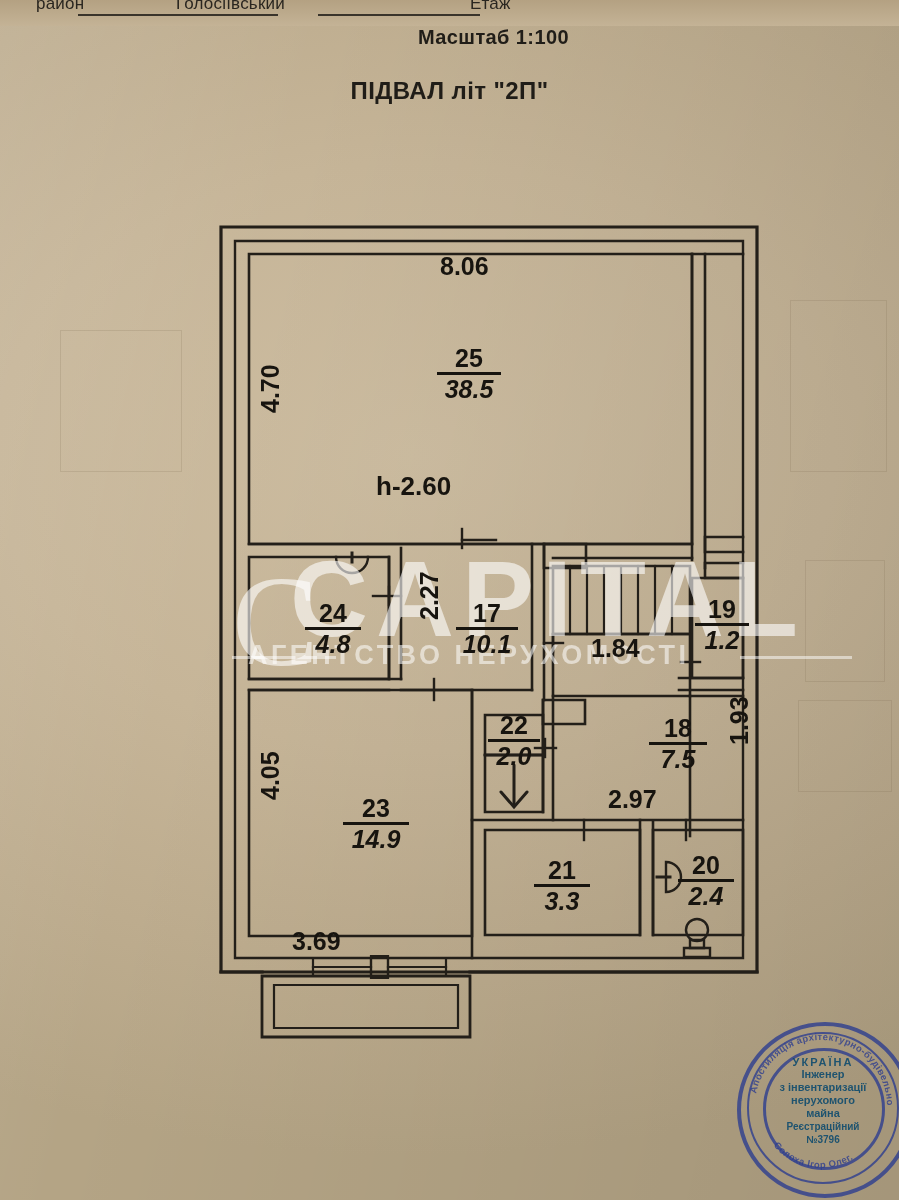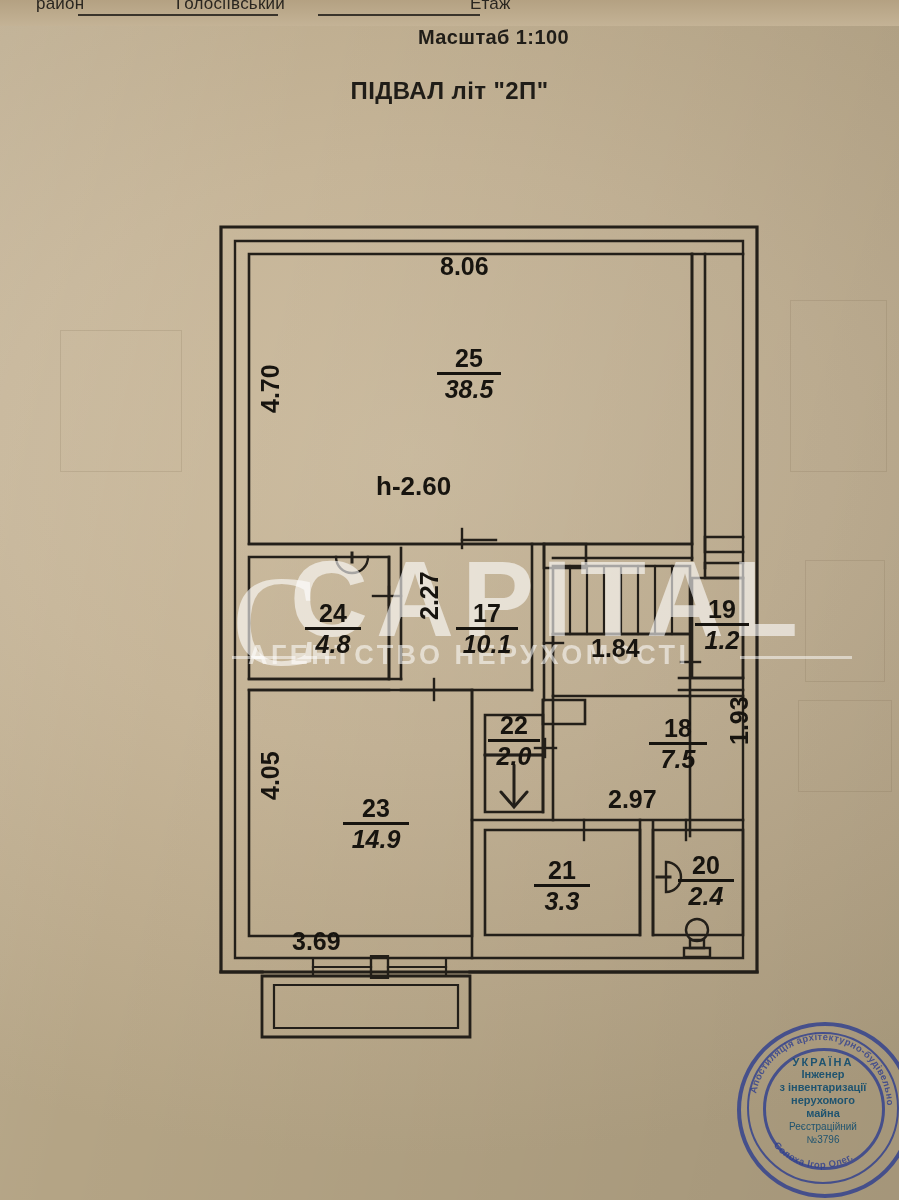--- a/index.html
+++ b/index.html
@@ -103,21 +103,21 @@
   }
   #stamp .r1{left:0;top:0;width:168px;height:168px;border-width:4px;}
   #stamp .r2{left:10px;top:10px;width:148px;height:148px;border-width:2px;}
   #stamp .r3{left:26px;top:26px;width:116px;height:116px;border-width:3px;}
   #stamp .core{
     position:absolute;left:30px;top:34px;width:112px;text-align:center;
     color:#0c4a6e;opacity:.88;
   }
   #stamp .core .cty{font-size:11px;font-weight:700;letter-spacing:2px;}
   #stamp .core .ln{font-size:11px;font-weight:700;line-height:13px;}
-  #stamp .core .reg{font-size:10px;font-weight:400;line-height:12px;margin-top:1px;}
+  #stamp .core .reg{font-size:10px;font-weight:700;line-height:12px;margin-top:1px;}
   #stamp .arc{
     position:absolute;left:0;top:0;width:168px;height:168px;
     color:#2f3f8f;opacity:.8;
   }
   #stamp .arc text{font-size:9.5px;font-weight:700;letter-spacing:.4px;fill:#2f3f8f;}
 </style>
 </head>
 <body>
 
 <div id="paper"></div>

